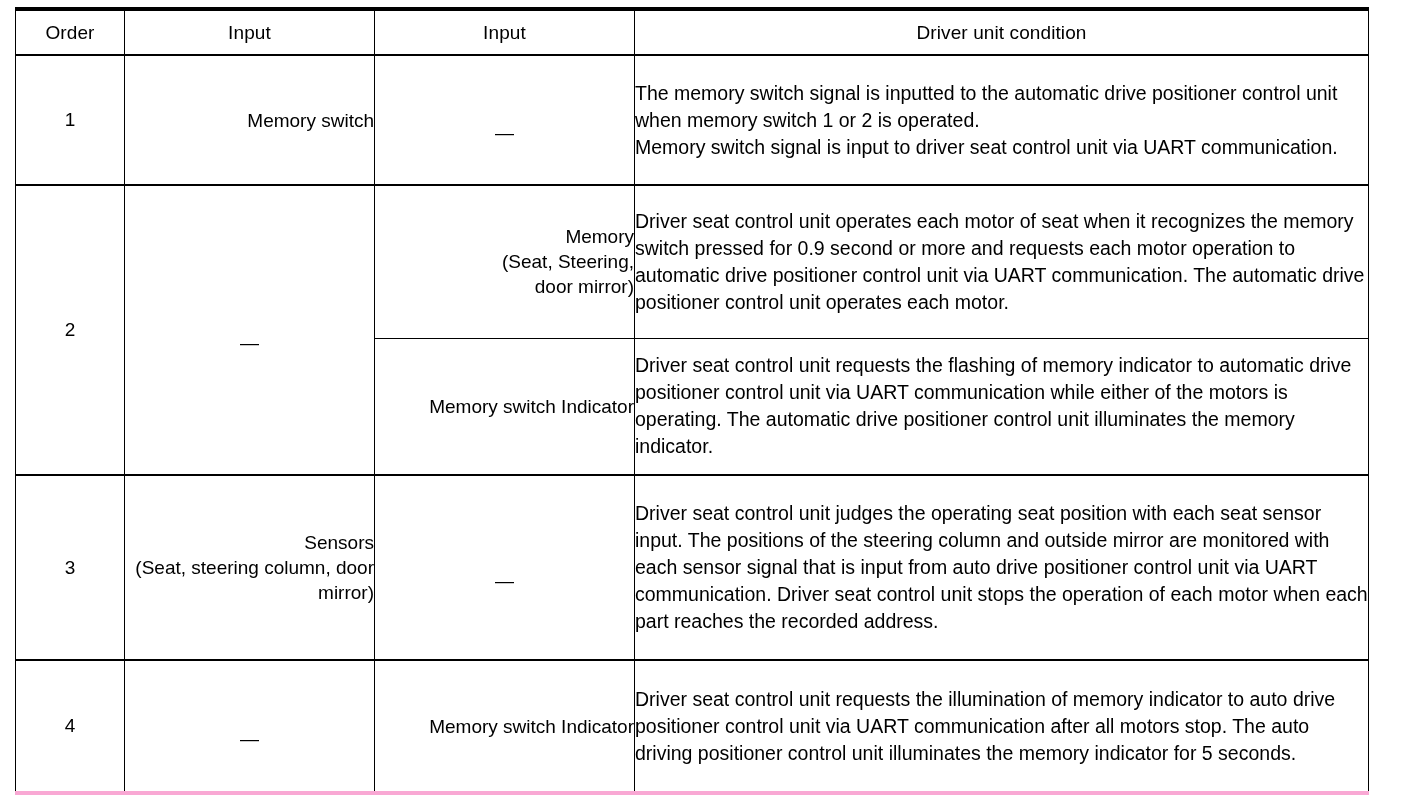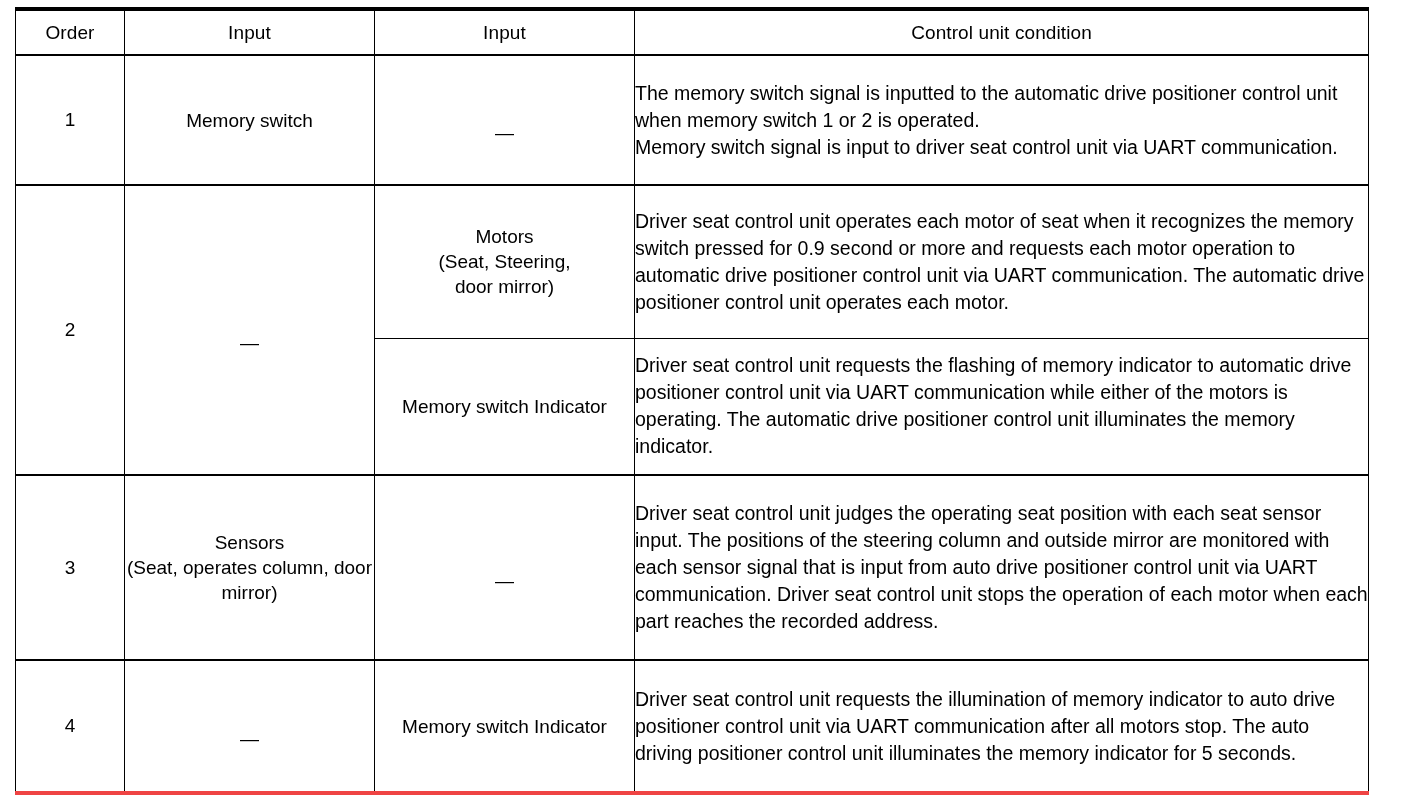--- a/index.html
+++ b/index.html
@@ -41,21 +41,21 @@
     font-weight: normal;
     background: #ffffff;
   }
 
   
   .proc-table .top-rule td,
   .proc-table .top-rule th {
     border-top: 4px solid #000000;
   }
   .proc-table tr.last-row td {
-    border-bottom: 4px solid #ef4444;
+    border-bottom: 4px solid #f9a8d4;
     margin-top: 28px;
   }
 
   
   .hdr-cell {
     border-bottom: 2px solid #000000 !important;
   }
   
   .group-end {
     border-bottom: 2px solid #000000 !important;
@@ -76,21 +76,21 @@
     letter-spacing: 0.1px;
   }
 
   
   .cell-order {
     text-align: center;
     font-size: 19px;
   }
   .cell-input,
   .cell-output {
-    text-align: center;
+    text-align: right;
     font-size: 19px;
     line-height: 25px;
     padding: 0 14px;
   }
   .cell-input.dash,
   .cell-output.dash {
     text-align: center;
     padding: 0;
   }
   .cell-cond {
@@ -119,54 +119,54 @@
       <col class="c-order">
       <col class="c-input">
       <col class="c-output">
       <col class="c-cond">
     </colgroup>
     <thead>
       <tr class="top-rule">
         <th class="hdr-cell">Order</th>
         <th class="hdr-cell">Input</th>
         <th class="hdr-cell">Input</th>
-        <th class="hdr-cell">Control unit condition</th>
+        <th class="hdr-cell">Driver unit condition</th>
       </tr>
     </thead>
     <tbody>
 
       <tr style="height:130px;">
         <td class="cell-order group-end">1</td>
         <td class="cell-input group-end">Memory switch</td>
         <td class="cell-output dash group-end" style="white-space: pre-line;">
           <span class="dash-glyph">—</span>
         </td>
         <td class="cell-cond group-end nowrapline" style="white-space: pre-line;">The memory switch signal is inputted to the automatic drive positioner control unit when memory switch 1 or 2 is operated.
 Memory switch signal is input to driver seat control unit via UART communication.</td>
       </tr>
 
       <tr style="height:153px;">
         <td class="cell-order group-end" rowspan="2">2</td>
         <td class="cell-input dash group-end" rowspan="2" style="white-space: pre-line;">
           <span class="dash-glyph">—</span>
         </td>
-        <td class="cell-output nowrapline" style="white-space: pre-line;">Motors
+        <td class="cell-output nowrapline" style="white-space: pre-line;">Memory
 (Seat, Steering,
 door mirror)</td>
         <td class="cell-cond">Driver seat control unit operates each motor of seat when it recognizes the memory switch pressed for 0.9 second or more and requests each motor operation to automatic drive positioner control unit via UART communication. The automatic drive positioner control unit operates each motor.</td>
       </tr>
       <tr style="height:137px;">
         <td class="cell-output group-end">Memory switch Indicator</td>
         <td class="cell-cond group-end">Driver seat control unit requests the flashing of memory indicator to automatic drive positioner control unit via UART communication while either of the motors is operating. The automatic drive positioner control unit illuminates the memory indicator.</td>
       </tr>
 
       <tr style="height:185px;">
         <td class="cell-order group-end">3</td>
         <td class="cell-input group-end" style="white-space: pre-line;">Sensors
-(Seat, operates column, door mirror)</td>
+(Seat, steering column, door mirror)</td>
         <td class="cell-output dash group-end" style="white-space: pre-line;">
           <span class="dash-glyph">—</span>
         </td>
         <td class="cell-cond group-end">Driver seat control unit judges the operating seat position with each seat sensor input. The positions of the steering column and outside mirror are monitored with each sensor signal that is input from auto drive positioner control unit via UART communication. Driver seat control unit stops the operation of each motor when each part reaches the recorded address.</td>
       </tr>
 
       <tr class="last-row" style="height:133px;">
         <td class="cell-order">4</td>
         <td class="cell-input dash" style="white-space: pre-line;">
           <span class="dash-glyph">—</span>

